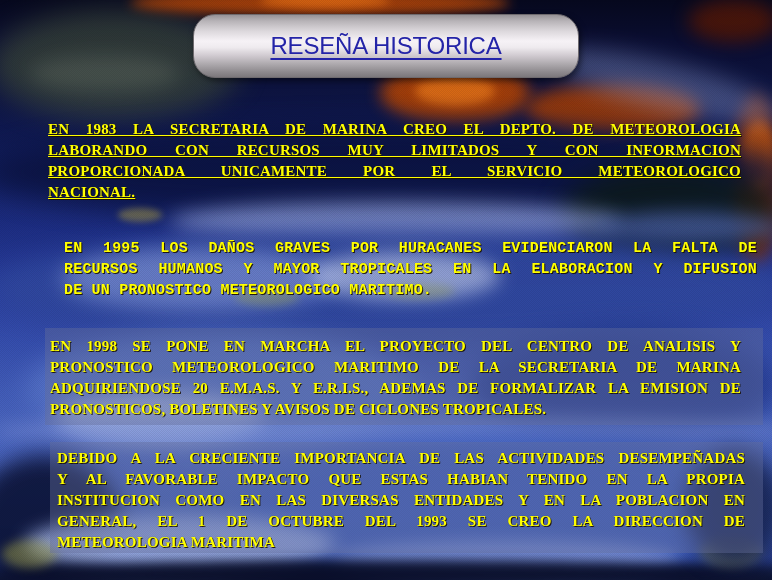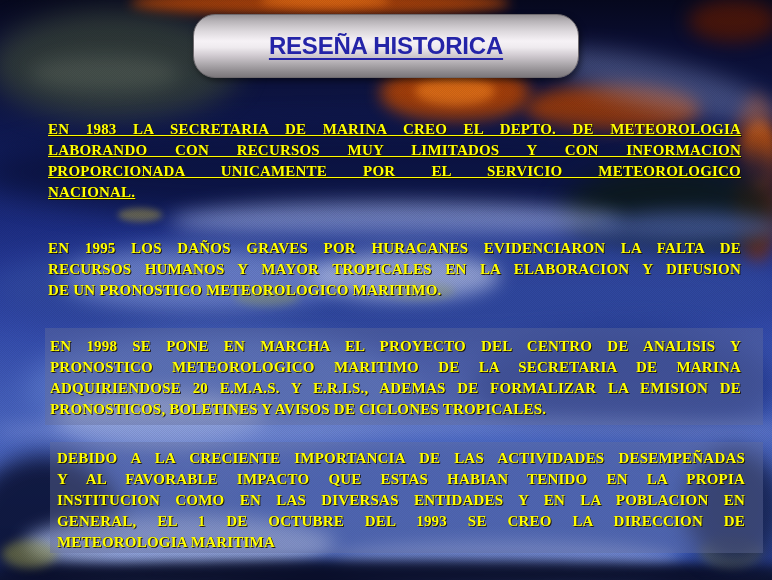--- a/index.html
+++ b/index.html
@@ -23,34 +23,34 @@
     border-radius:22px;
     background:linear-gradient(180deg,
       #969296 0%, #b8b4b8 10%, #dcd8dc 26%, #f6f2f6 42%, #efebef 52%,
       #cfc9cf 66%, #aba7ab 80%, #8d898d 92%, #7c787c 100%);
     border:1px solid #6e6a6e;
     box-shadow:2px 3px 6px rgba(0,0,0,0.5);
     display:flex; align-items:center; justify-content:center;
   }
   .banner .title {
     font-family:"Liberation Sans", sans-serif;
-    font-weight:700; font-size:24px; letter-spacing:-0.2px;
+    font-weight:400; font-size:24px; letter-spacing:-0.2px;
     color:#2424a8;
     text-decoration:underline; text-decoration-thickness:2px; text-underline-offset:4px;
   }
   .para {
     position:absolute; z-index:3;
     color:#ffff00; font-weight:700; font-size:15px; line-height:21px;
     text-shadow:1px 1px 0 rgba(25,15,0,0.9), 0 0 1px rgba(0,0,0,0.5);
     letter-spacing:0.2px;
   }
   .tline { text-align:justify; text-align-last:justify; }
   .tline.last { text-align-last:left; }
   .p1 { left:48px; top:119px; width:693px;text-decoration:underline; }
-  .p2 { left:48px; top:238px; width:693px; }
+  .p2 { left:64px; top:238px; width:693px;font-family:Liberation Mono, monospace; }
   .p3 {
     left:45px; top:328px; width:718px; height:97px;
     background:rgba(100,110,155,0.42);
     padding:8px 22px 0 5px; box-sizing:border-box;
   }
   .p4 {
     left:50px; top:442px; width:713px; height:111px;
     background:rgba(100,110,155,0.42);
     padding:6px 18px 0 7px; box-sizing:border-box;
   }

